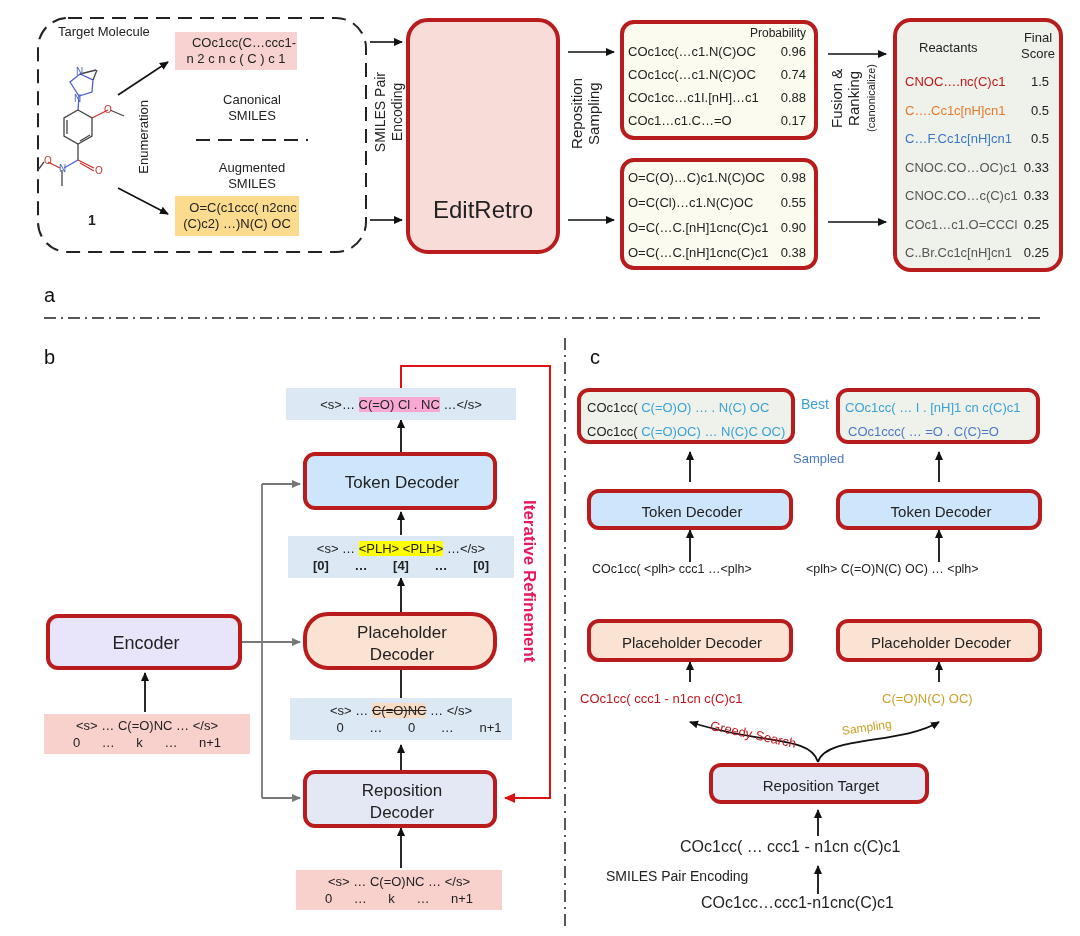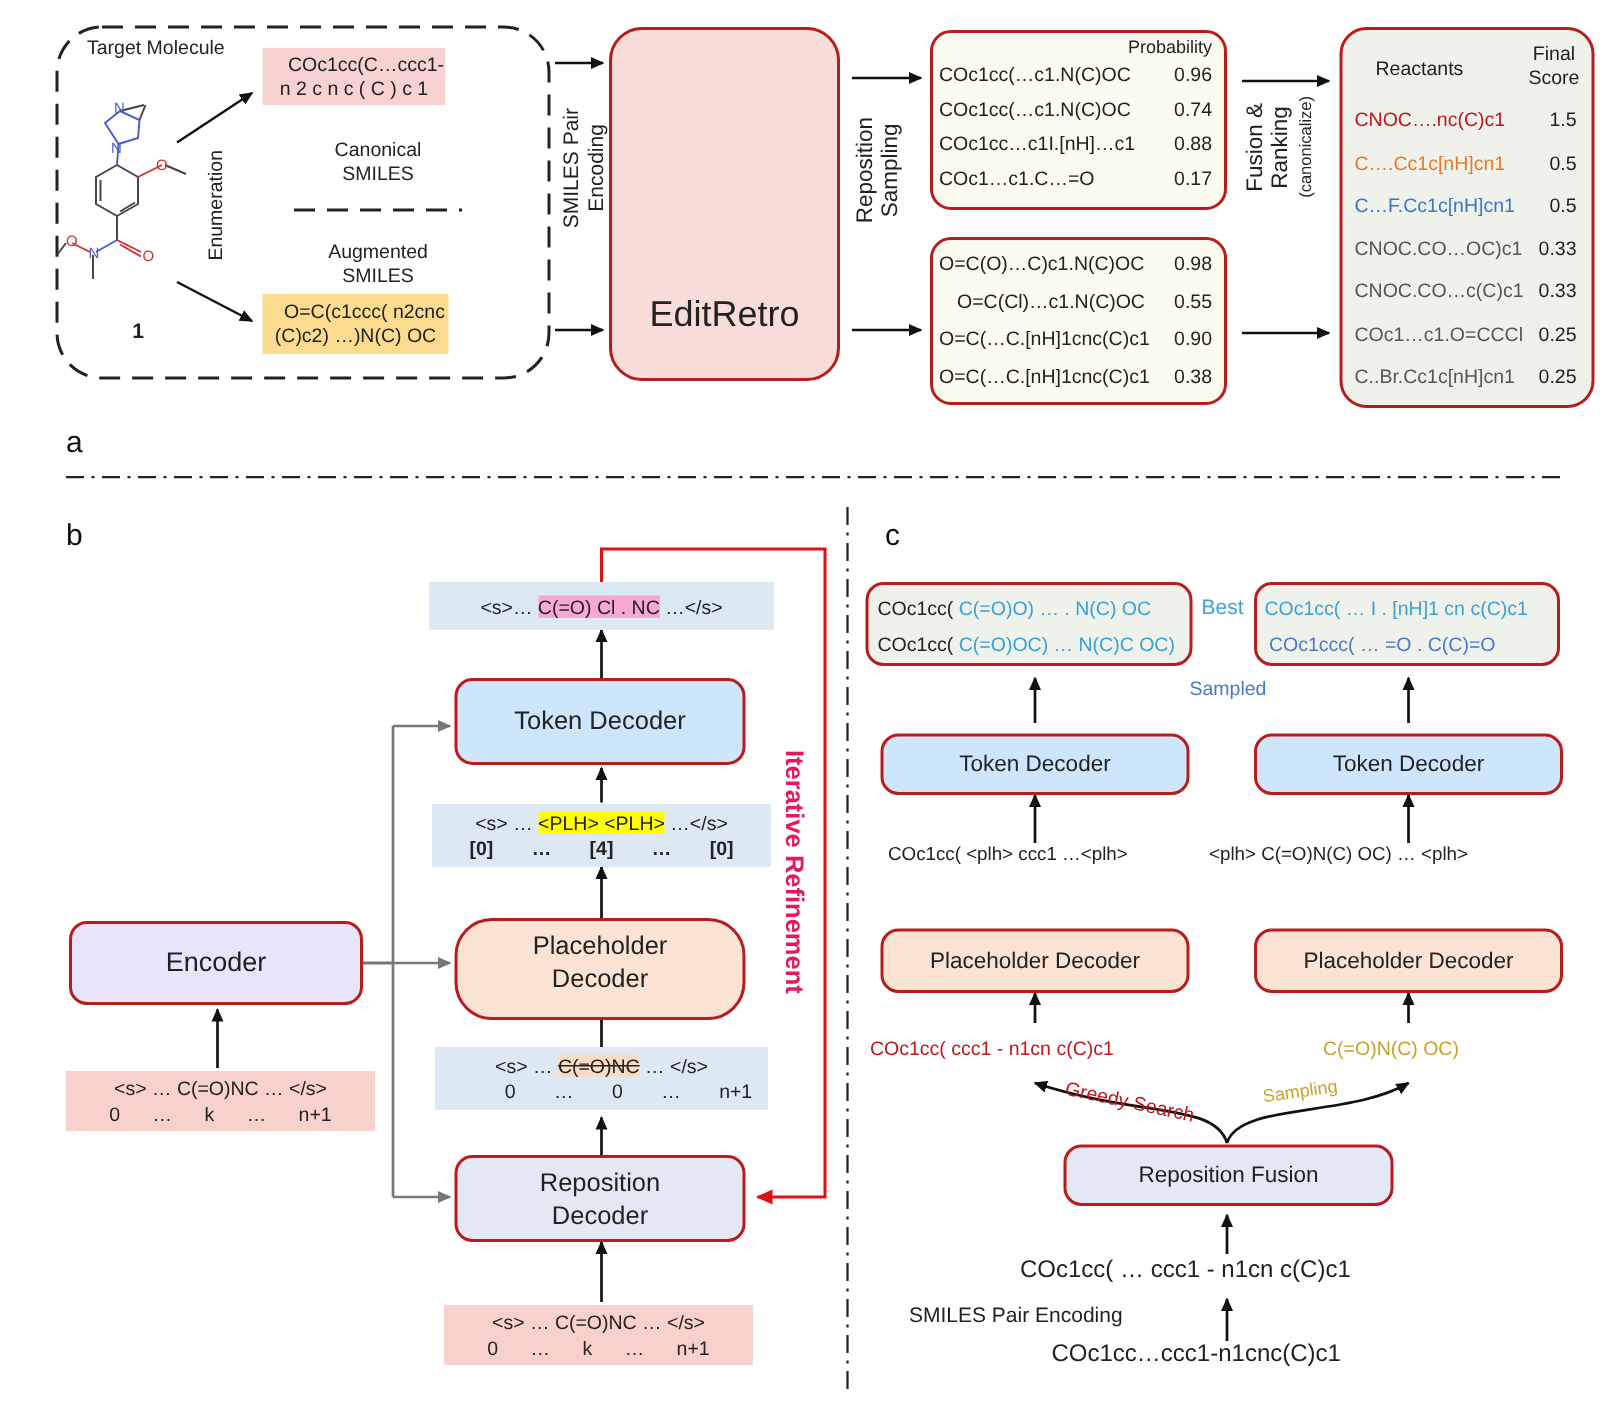--- a/index.html
+++ b/index.html
@@ -1,20 +1,20 @@
 <!DOCTYPE html>
 <html><head>
 <meta charset="utf-8">
 <style>
   html, body { margin: 0; padding: 0; background: #ffffff; }
   body { width: 1080px; height: 936px; position: relative; overflow: hidden;
          font-family: "Liberation Sans", sans-serif; color: #222; }
   svg.canvas { position: absolute; left: 0; top: 0; }
   .abs { position: absolute; }
-  .box { position: absolute; box-sizing: border-box; border: 2px solid #b91c1c; border-radius: 12px; }
+  .box { position: absolute; box-sizing: border-box; border: 4px solid #b91c1c; border-radius: 12px; }
   .t { position: absolute; white-space: nowrap; }
   .center { text-align: center; }
   .panel-label { font-size: 20px; color: #111; }
   .vert { writing-mode: vertical-rl; transform: rotate(180deg); white-space: nowrap; }
   .seq { position: absolute; text-align: center; font-size: 13px; line-height: 17px; white-space: nowrap; }
   .hl-cyan { background: #f9a8d4; }
   .hl-yellow { background: #ffff00; }
   .hl-strike { background: #f8dcc4; text-decoration: line-through; }
   .row { position: absolute; font-size: 13px; white-space: nowrap; }
 </style>
@@ -199,21 +199,21 @@
       <div class="row" style="right:8px;top:66px;">0.88</div>
       <div class="row" style="left:4px;top:89px;">COc1…c1.C…=O</div>
       <div class="row" style="right:8px;top:89px;">0.17</div>
     </div>
 </div>
 
 <div class="box" style="left:620px;top:158px;width:198px;height:112px;background:#fbfbef;border-radius:14px;">
   <div id="ac-rows">
       <div class="row" style="left:4px;top:8px;">O=C(O)…C)c1.N(C)OC</div>
       <div class="row" style="right:8px;top:8px;">0.98</div>
-      <div class="row" style="left:16px;top:33px;">O=C(Cl)…c1.N(C)OC</div>
+      <div class="row" style="left:4px;top:33px;">O=C(Cl)…c1.N(C)OC</div>
       <div class="row" style="right:8px;top:33px;">0.55</div>
       <div class="row" style="left:4px;top:58px;">O=C(…C.[nH]1cnc(C)c1</div>
       <div class="row" style="right:8px;top:58px;">0.90</div>
       <div class="row" style="left:4px;top:83px;">O=C(…C.[nH]1cnc(C)c1</div>
       <div class="row" style="right:8px;top:83px;">0.38</div>
     </div>
 </div>
 
 <div class="abs vert center" style="left:828px;top:64px;font-size:15px;line-height:17px;"><span>Fusion &amp;</span><br><span>Ranking</span><br><span style="font-size:11px;">(canonicalize)</span></div>
 
@@ -248,21 +248,21 @@
 
 <div class="box" style="left:303px;top:452px;width:194px;height:58px;background:#cde6fb;">
   <div class="t center" style="left:0;top:17px;width:190px;font-size:17px;">Token Decoder</div>
 </div>
 
 <div class="abs" style="left:288px;top:536px;width:226px;height:42px;background:#dce8f4;">
   <div class="seq" style="left:0;top:4px;width:226px;"><span>&lt;s&gt; … </span><span class="hl-yellow">&lt;PLH&gt; &lt;PLH&gt;</span><span> …&lt;/s&gt;</span></div>
   <div class="seq" style="left:0;top:21px;width:226px;word-spacing:22px;font-weight:bold;" id="plh-idx">[0] … [4] … [0]</div>
 </div>
 
-<div class="box" style="left:303px;top:612px;width:194px;height:68px;background:#fae3d2;border-radius:25px;">
+<div class="box" style="left:303px;top:612px;width:194px;height:58px;background:#fae3d2;border-radius:25px;">
   <div class="t center" style="left:0;top:6px;width:190px;font-size:17px;line-height:22px;"><span>Placeholder</span><br><span>Decoder</span></div>
 </div>
 
 <div class="abs" style="left:290px;top:698px;width:222px;height:42px;background:#dce8f4;">
   <div class="seq" style="left:0;top:4px;width:222px;"><span>&lt;s&gt; … </span><span class="hl-strike">C(=O)NC</span><span> … &lt;/s&gt;</span></div>
   <div class="seq" style="left:0;top:21px;width:258px;word-spacing:22px;" id="del-idx">0 … 0 … n+1</div>
 </div>
 
 <div class="box" style="left:303px;top:770px;width:194px;height:58px;background:#e4e8f4;">
   <div class="t center" style="left:0;top:6px;width:190px;font-size:17px;line-height:22px;"><span>Reposition</span><br><span>Decoder</span></div>
@@ -311,18 +311,18 @@
   <div class="t center" style="left:0;top:11px;width:202px;font-size:15px;">Placeholder Decoder</div>
 </div>
 
 <div class="t" style="left: 580px; top: 691px; font-size: 13px; color: rgb(192, 22, 28);" id="greedy-seq">COc1cc(  ccc1  -  n1cn  c(C)c1</div>
 <div class="t" style="left: 882px; top: 691px; font-size: 13px; color: rgb(201, 162, 39);" id="sampled-seq">C(=O)N(C)   OC)</div>
 
 <div class="t" style="left: 712px; top: 718px; font-size: 13px; transform: rotate(12deg); transform-origin: left top; color: rgb(192, 22, 28);" id="greedy-lbl">Greedy  Search</div>
 <div class="t" style="left: 841px; top: 724px; font-size: 12px; transform: rotate(-8deg); transform-origin: left top; color: rgb(201, 162, 39);" id="sampling-lbl">Sampling</div>
 
 <div class="box" style="left:709px;top:763px;width:220px;height:41px;background:#e4e8f4;">
-  <div class="t center" style="left:0;top:10px;width:216px;font-size:15px;">Reposition Fusion</div>
+  <div class="t center" style="left:0;top:10px;width:216px;font-size:15px;">Reposition Target</div>
 </div>
 
 <div class="t" style="left:680px;top:838px;font-size:16px;">COc1cc( … ccc1  -  n1cn  c(C)c1</div>
 <div class="t" style="left:606px;top:868px;font-size:14px;">SMILES Pair Encoding</div>
 <div class="t" style="left:701px;top:894px;font-size:16px;">COc1cc…ccc1-n1cnc(C)c1</div>
 
 </body></html>

